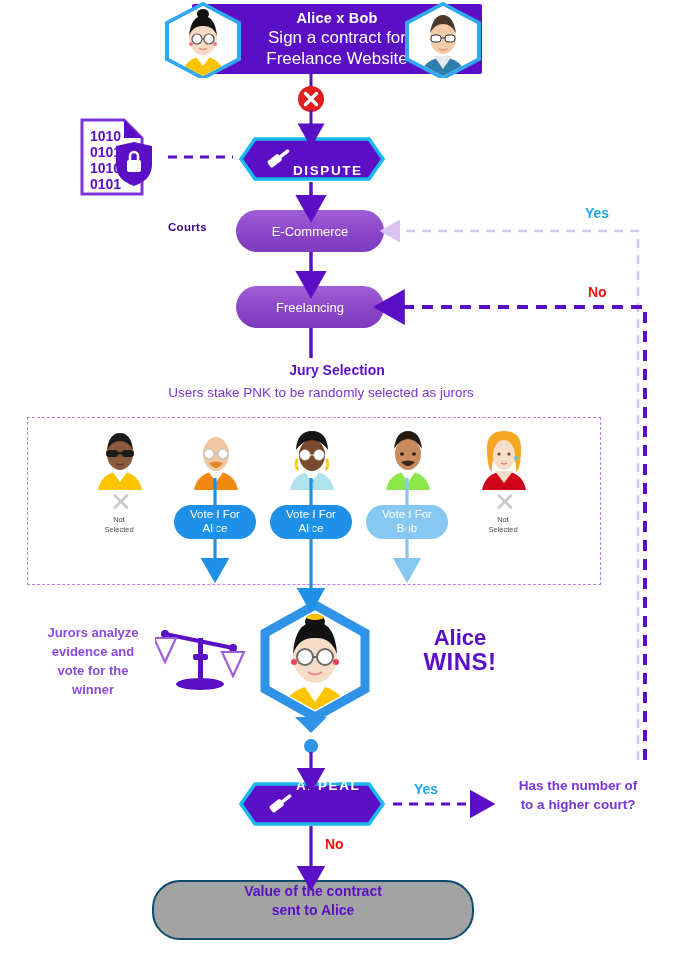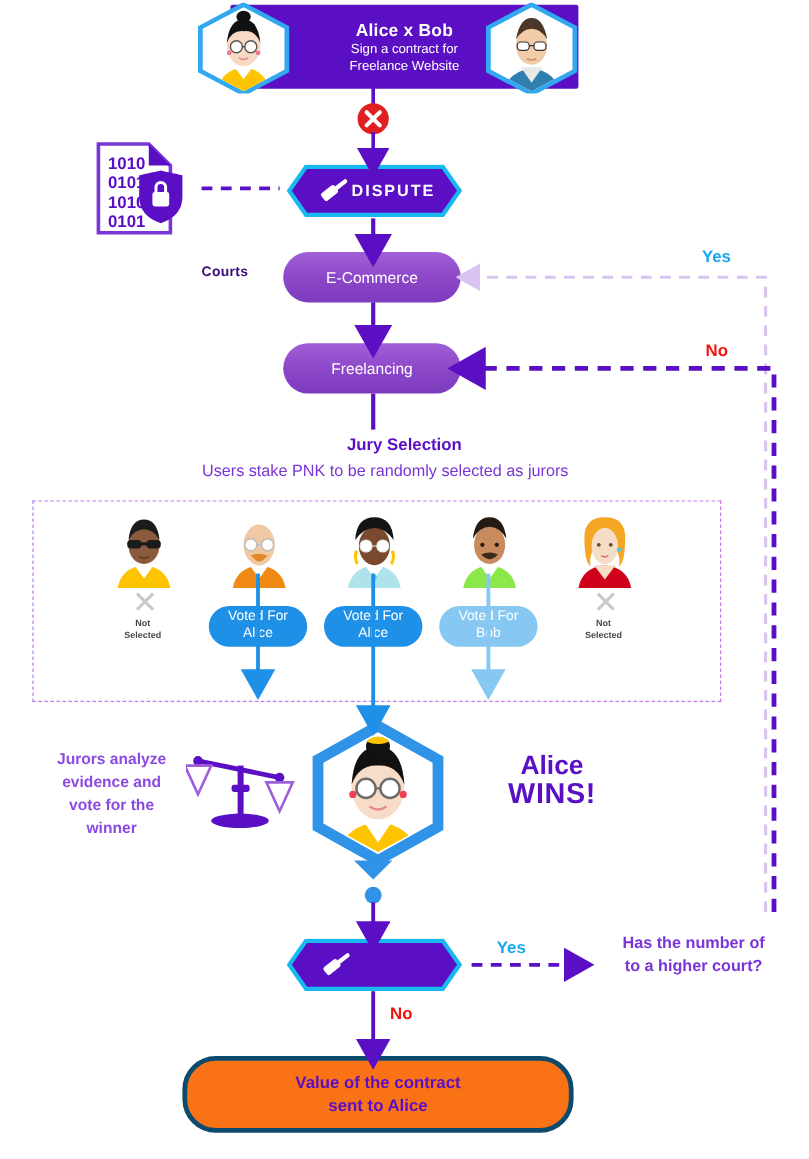--- a/index.html
+++ b/index.html
@@ -6,21 +6,21 @@
   body{width:674px;height:966px;position:relative;overflow:hidden;
        font-family:"Liberation Sans","DejaVu Sans",sans-serif;}
   .stage{position:absolute;left:0;top:0;width:674px;height:966px;}
   .abs{position:absolute;}
 
   
   #header-band{left:192px;top:4px;width:290px;height:70px;background:#5b0fc4;border-radius:2px;}
   #header-text{left:192px;top:7px;width:290px;height:66px;display:flex;flex-direction:column;
       align-items:center;justify-content:center;color:#ffffff;line-height:1.22;}
   #header-text .t1{font-size:14.5px;font-weight:bold;letter-spacing:.2px;}
-  #header-text .t2{font-size:11px;font-weight:500;text-align:right;}
+  #header-text .t2{font-size:17px;font-weight:500;text-align:right;}
   .hexavatar{width:86px;height:76px;}
   #alice-hex-wrap{left:160px;top:2px;}
   #bob-hex-wrap{left:400px;top:2px;}
 
   
   .lbl{position:absolute;white-space:nowrap;text-align:right;}
 
   #courts-label{left:168px;top:221px;font-size:11.5px;font-weight:bold;color:#3b0a7a;letter-spacing:.3px;}
   #yes-label-1{left:585px;top:205px;font-size:14px;font-weight:bold;color:#1aa7ef;}
   #no-label-1{left:588px;top:284px;font-size:14px;font-weight:bold;color:#f2120d;}
@@ -38,41 +38,41 @@
 
   
   .court{border-radius:22px;display:flex;align-items:center;justify-content:center;
       color:#ffffff;font-size:13px;font-weight:500;
       background:linear-gradient(180deg,#a05fd8 0%,#8b46c8 55%,#7d3bbd 100%);}
   #court-ecommerce{left:236px;top:210px;width:148px;height:42px;}
   #court-freelancing{left:236px;top:286px;width:148px;height:42px;}
 
   
   #outcome-pill{left:152px;top:880px;width:318px;height:56px;border-radius:28px;
-      border:4px solid #0c4a6e;background:#f97316;display:flex;align-items:center;justify-content:center;
+      border:2px solid #0c4a6e;background:#a3a3a3;display:flex;justify-content:center;
       text-align:center;color:#5b0fc4;font-size:14px;font-weight:bold;line-height:1.35;}
 
   
   .hexbanner{width:146px;height:44px;}
   #dispute-banner{left:239px;top:137px;}
   #appeal-banner{left:239px;top:782px;}
-  .hexlabel{position:absolute;color:#ffffff;font-size:13.5px;font-weight:bold;letter-spacing:1.6px;}
+  .hexlabel{position:absolute;color:#ffffff;font-size:13.5px;font-weight:bold;letter-spacing:1.6px;margin-top:12px;}
   #dispute-label{left:293px;top:151px;}
   #appeal-label{left:296px;top:766px;}
 
   
   .votepill{border-radius:17px;display:flex;align-items:center;justify-content:center;
       text-align:center;color:#ffffff;font-size:11.5px;font-weight:500;line-height:1.2;width:82px;height:34px;}
   .vote-alice{background:#1e90e8;}
   .vote-bob{background:#86c8f2;}
   #vote-1{left:174px;top:505px;}
   #vote-2{left:270px;top:505px;}
   #vote-3{left:366px;top:505px;}
 
-  .notsel{position:absolute;width:60px;text-align:center;font-size:7.5px;font-weight:bold;
+  .notsel{position:absolute;width:60px;text-align:center;font-size:7.5px;font-weight:normal;
       color:#4a4a4a;line-height:1.35;}
   #notsel-1{left:89px;top:515px;}
   #notsel-2{left:473px;top:515px;}
   .xmark{position:absolute;color:#c9c9c9;font-size:26px;font-weight:bold;line-height:1;}
   #xmark-1{left:110px;top:489px;}
   #xmark-2{left:494px;top:489px;}
 
   
   #jury-box{left:27px;top:417px;width:572px;height:166px;border:1.5px dashed #c07de8;}
 

